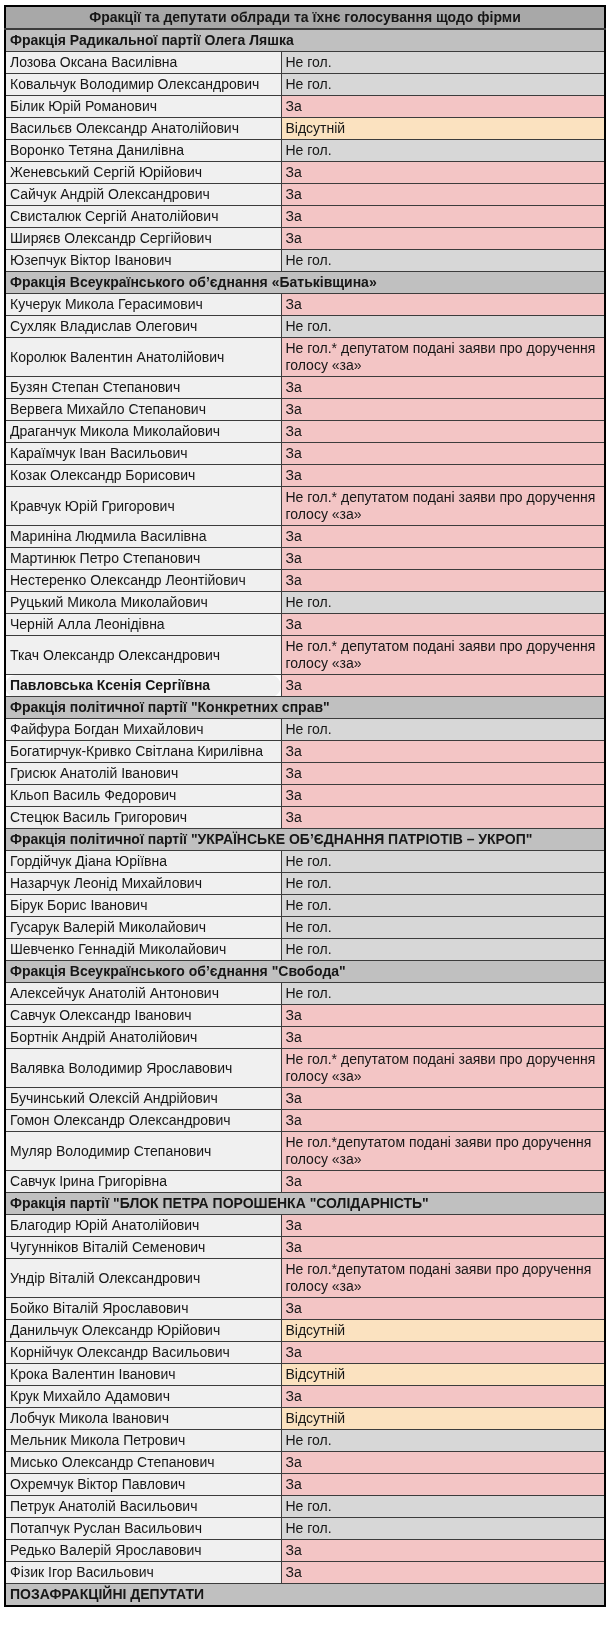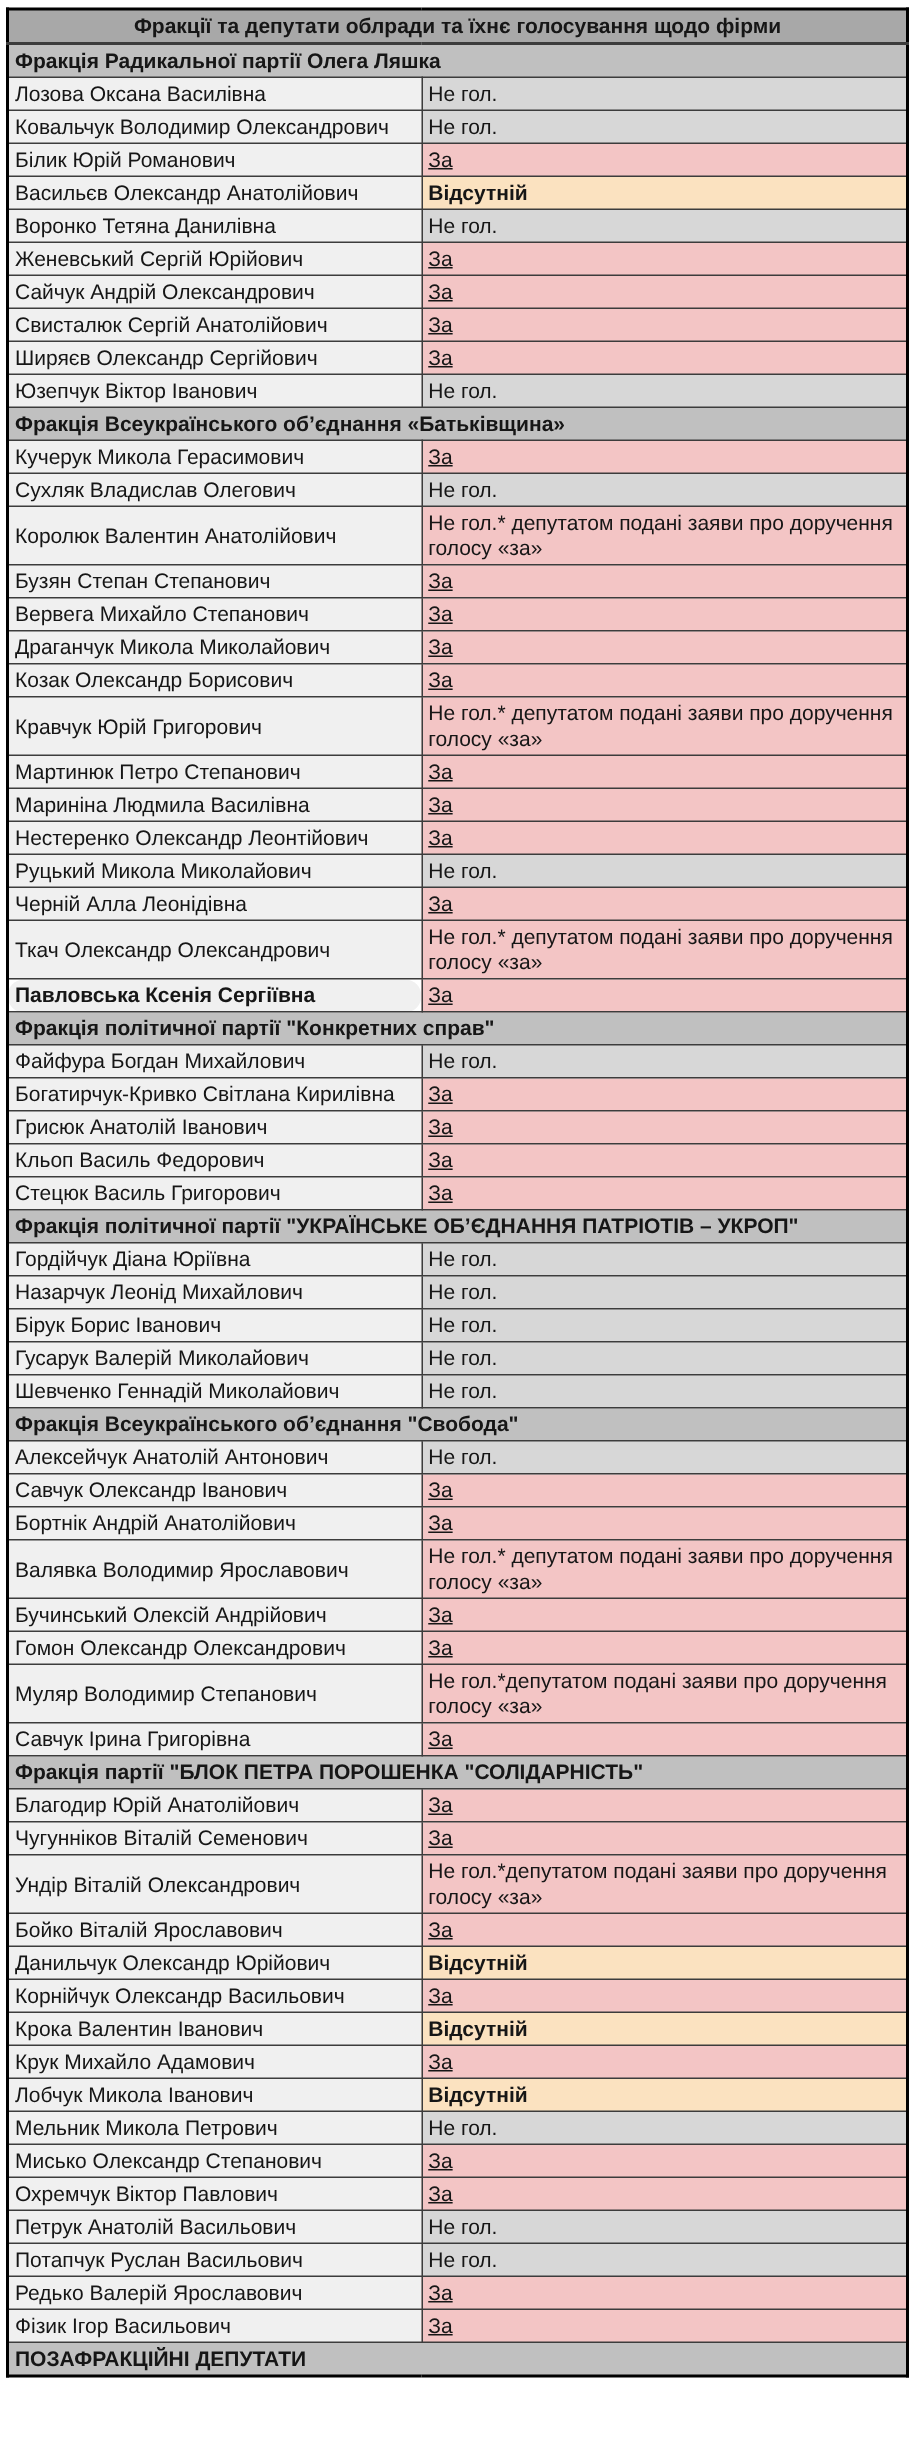--- a/index.html
+++ b/index.html
@@ -36,23 +36,23 @@
     border-bottom-width: 2px;
     margin-left: 18px;
   }
   tr.section-row td {
     background: var(--section-bg, #c0c0c0);
     font-weight: 700;
   }
   td.name-cell { background: var(--name-bg, #f0f0f0); }
   td.name-cell.bold { font-weight: 700; border-radius: 11px; }
   td.vote-ne      { background: var(--ne-bg, #d7d7d7); }
-  td.vote-za      { background: var(--za-bg, #f3c5c5); text-decoration: underline; }
+  td.vote-za      { background: var(--za-bg, #f3c5c5); }
   td.vote-ne_star { background: var(--za-bg, #f3c5c5); margin-top: 25px; }
-  td.vote-absent  { background: var(--absent-bg, #fbe2c0); font-weight: bold; }
+  td.vote-absent  { background: var(--absent-bg, #fbe2c0); }
 </style>
 </head>
 <body>
 
 <div class="page">
   <table class="vote-table">
     <colgroup>
       <col class="c-name">
       <col class="c-vote">
     </colgroup>
@@ -124,33 +124,37 @@
         </tr>
         <tr>
           <td class="name-cell">Вервега Михайло Степанович</td>
           <td class="vote-cell vote-za">За</td>
         </tr>
         <tr>
           <td class="name-cell">Драганчук Микола Миколайович</td>
           <td class="vote-cell vote-za">За</td>
         </tr>
         <tr>
+          <td class="name-cell">Караїмчук Іван Васильович</td>
+          <td class="vote-cell vote-za">За</td>
+        </tr>
+        <tr>
           <td class="name-cell">Козак Олександр Борисович</td>
           <td class="vote-cell vote-za">За</td>
         </tr>
         <tr>
           <td class="name-cell">Кравчук Юрій Григорович</td>
           <td class="vote-cell vote-ne_star">Не гол.* депутатом подані заяви про доручення голосу «за»</td>
         </tr>
         <tr>
+          <td class="name-cell">Мариніна Людмила Василівна</td>
+          <td class="vote-cell vote-za">За</td>
+        </tr>
+        <tr>
           <td class="name-cell">Мартинюк Петро Степанович</td>
-          <td class="vote-cell vote-za">За</td>
-        </tr>
-        <tr>
-          <td class="name-cell">Мариніна Людмила Василівна</td>
           <td class="vote-cell vote-za">За</td>
         </tr>
         <tr>
           <td class="name-cell">Нестеренко Олександр Леонтійович</td>
           <td class="vote-cell vote-za">За</td>
         </tr>
         <tr>
           <td class="name-cell">Руцький Микола Миколайович</td>
           <td class="vote-cell vote-ne">Не гол.</td>
         </tr>

